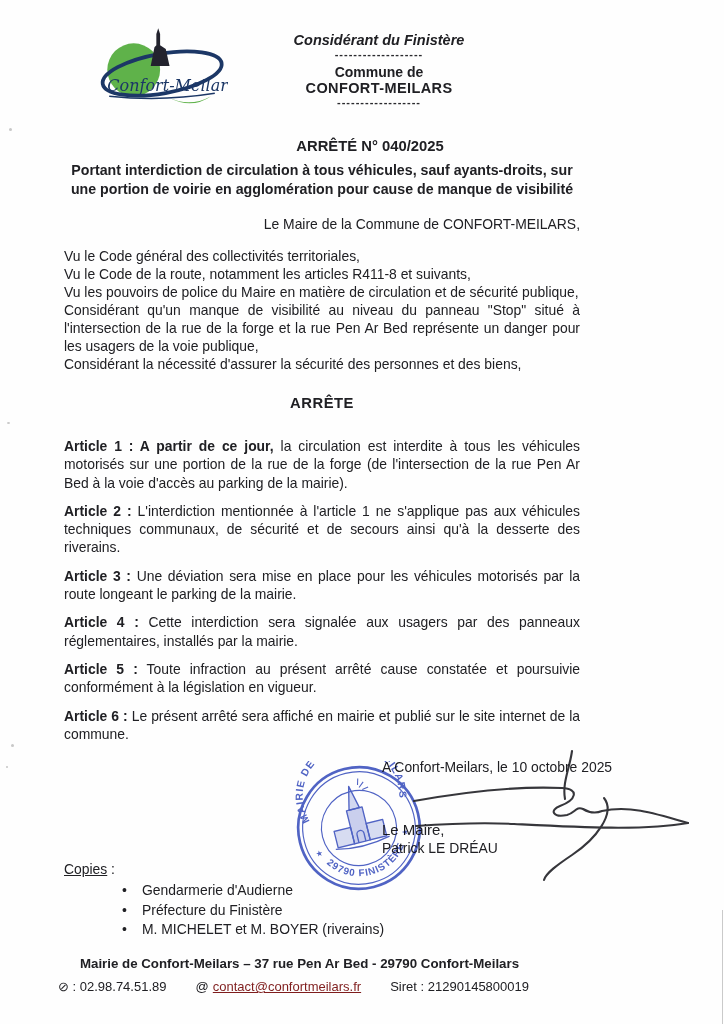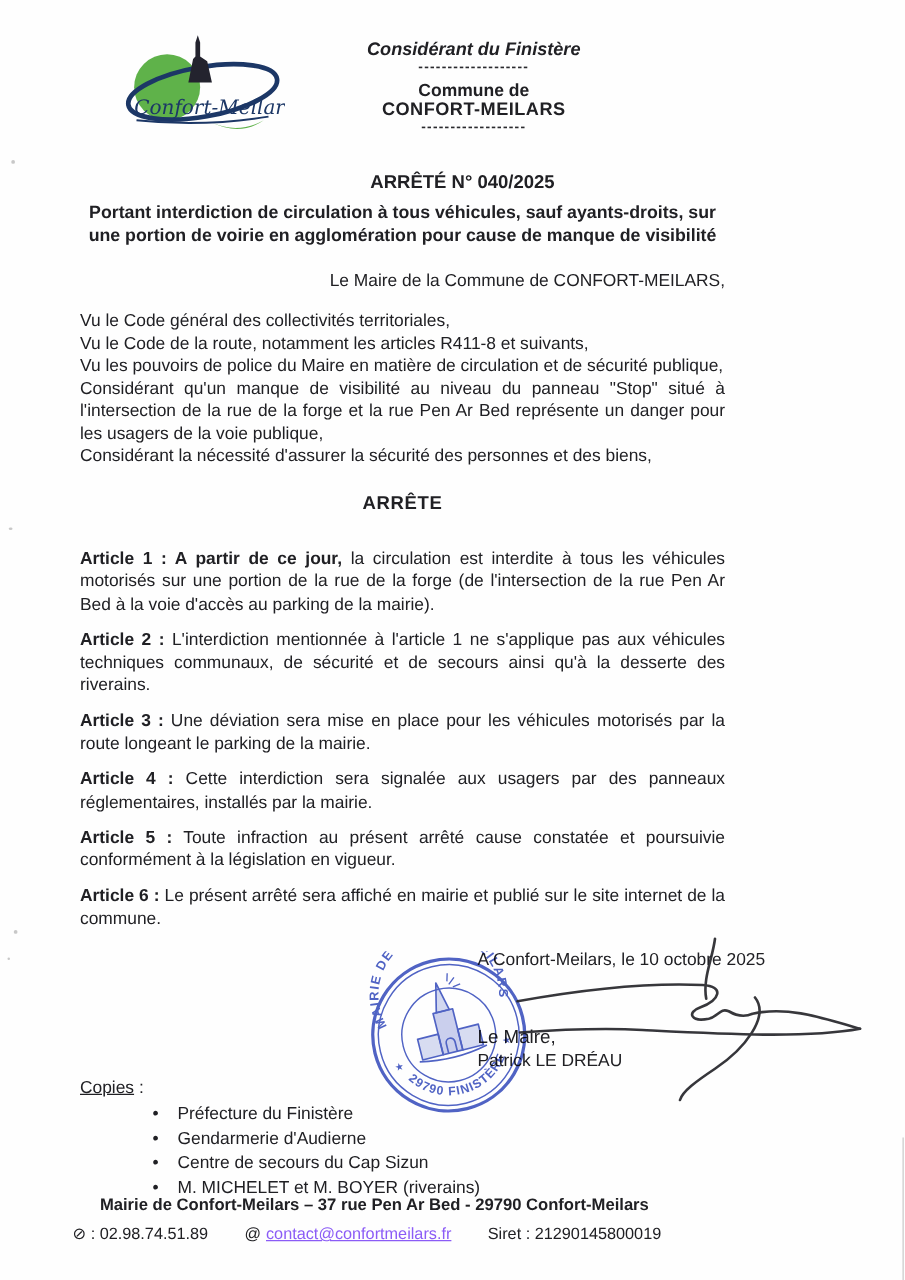--- a/index.html
+++ b/index.html
@@ -55,21 +55,21 @@
   .copies-list li{position:relative;padding-left:26px;margin-left:52px;line-height:19.5px;}
   .copies-list li::before{content:"•";position:absolute;left:6px;top:0;font-size:14px;}
 
   
   .footer{position:absolute;left:0;top:956px;width:599px;}
   .f-address{text-align:center;font-weight:700;font-size:13.3px;}
   .f-row{display:flex;justify-content:space-between;align-items:baseline;
          padding:8px 70px 0 58px;font-size:13px;}
   .f-phone{white-space:nowrap;}
   .phone-glyph{font-size:13px;}
-  .f-email a{color:#8b5cf6;}
+  .f-email a{color:#7f1d1d;}
   .f-email .at{margin-right:4px;}
   .f-siret{white-space:nowrap;}
 
   
   .speck{position:absolute;background:#9a9a9a;border-radius:50%;opacity:.55;}
   .edge-line{position:absolute;right:1px;top:910px;width:1px;height:114px;background:#bdbdbd;opacity:.8;}
 </style>
 </head>
 <body>
 
@@ -160,23 +160,22 @@
           <path d="M110,58 C160,49 215,43 258,45 C276,46 272,57 256,63 C245,67 249,75 263,72 C271,70 272,63 279,66 C284,69 291,71 298,68 C325,62 350,70 384,80"></path>
           <path d="M384,80 C340,88 270,84 210,81 C175,79 140,81 112,83"></path>
           <path d="M300,55 C312,70 292,96 268,112 C253,122 242,130 240,137"></path>
         </g>
       </svg>
     </div>
 
     <div class="copies">
       <span class="copies-label">Copies</span><span> :</span>
       <ul class="copies-list">
+        <li>Gendarmerie d'Audierne</li>
         <li>Préfecture du Finistère</li>
-        <li>Gendarmerie d'Audierne</li>
-        <li>Centre de secours du Cap Sizun</li>
         <li>M. MICHELET et M. BOYER (riverains)</li>
       </ul>
     </div>
 
   </div>
 
   <div class="footer">
     <div class="f-address">Mairie de Confort-Meilars – 37 rue Pen Ar Bed - 29790 Confort-Meilars</div>
     <div class="f-row">
       <span class="f-phone"><span class="phone-glyph">⊘</span><span> : </span><span>02.98.74.51.89</span></span>

